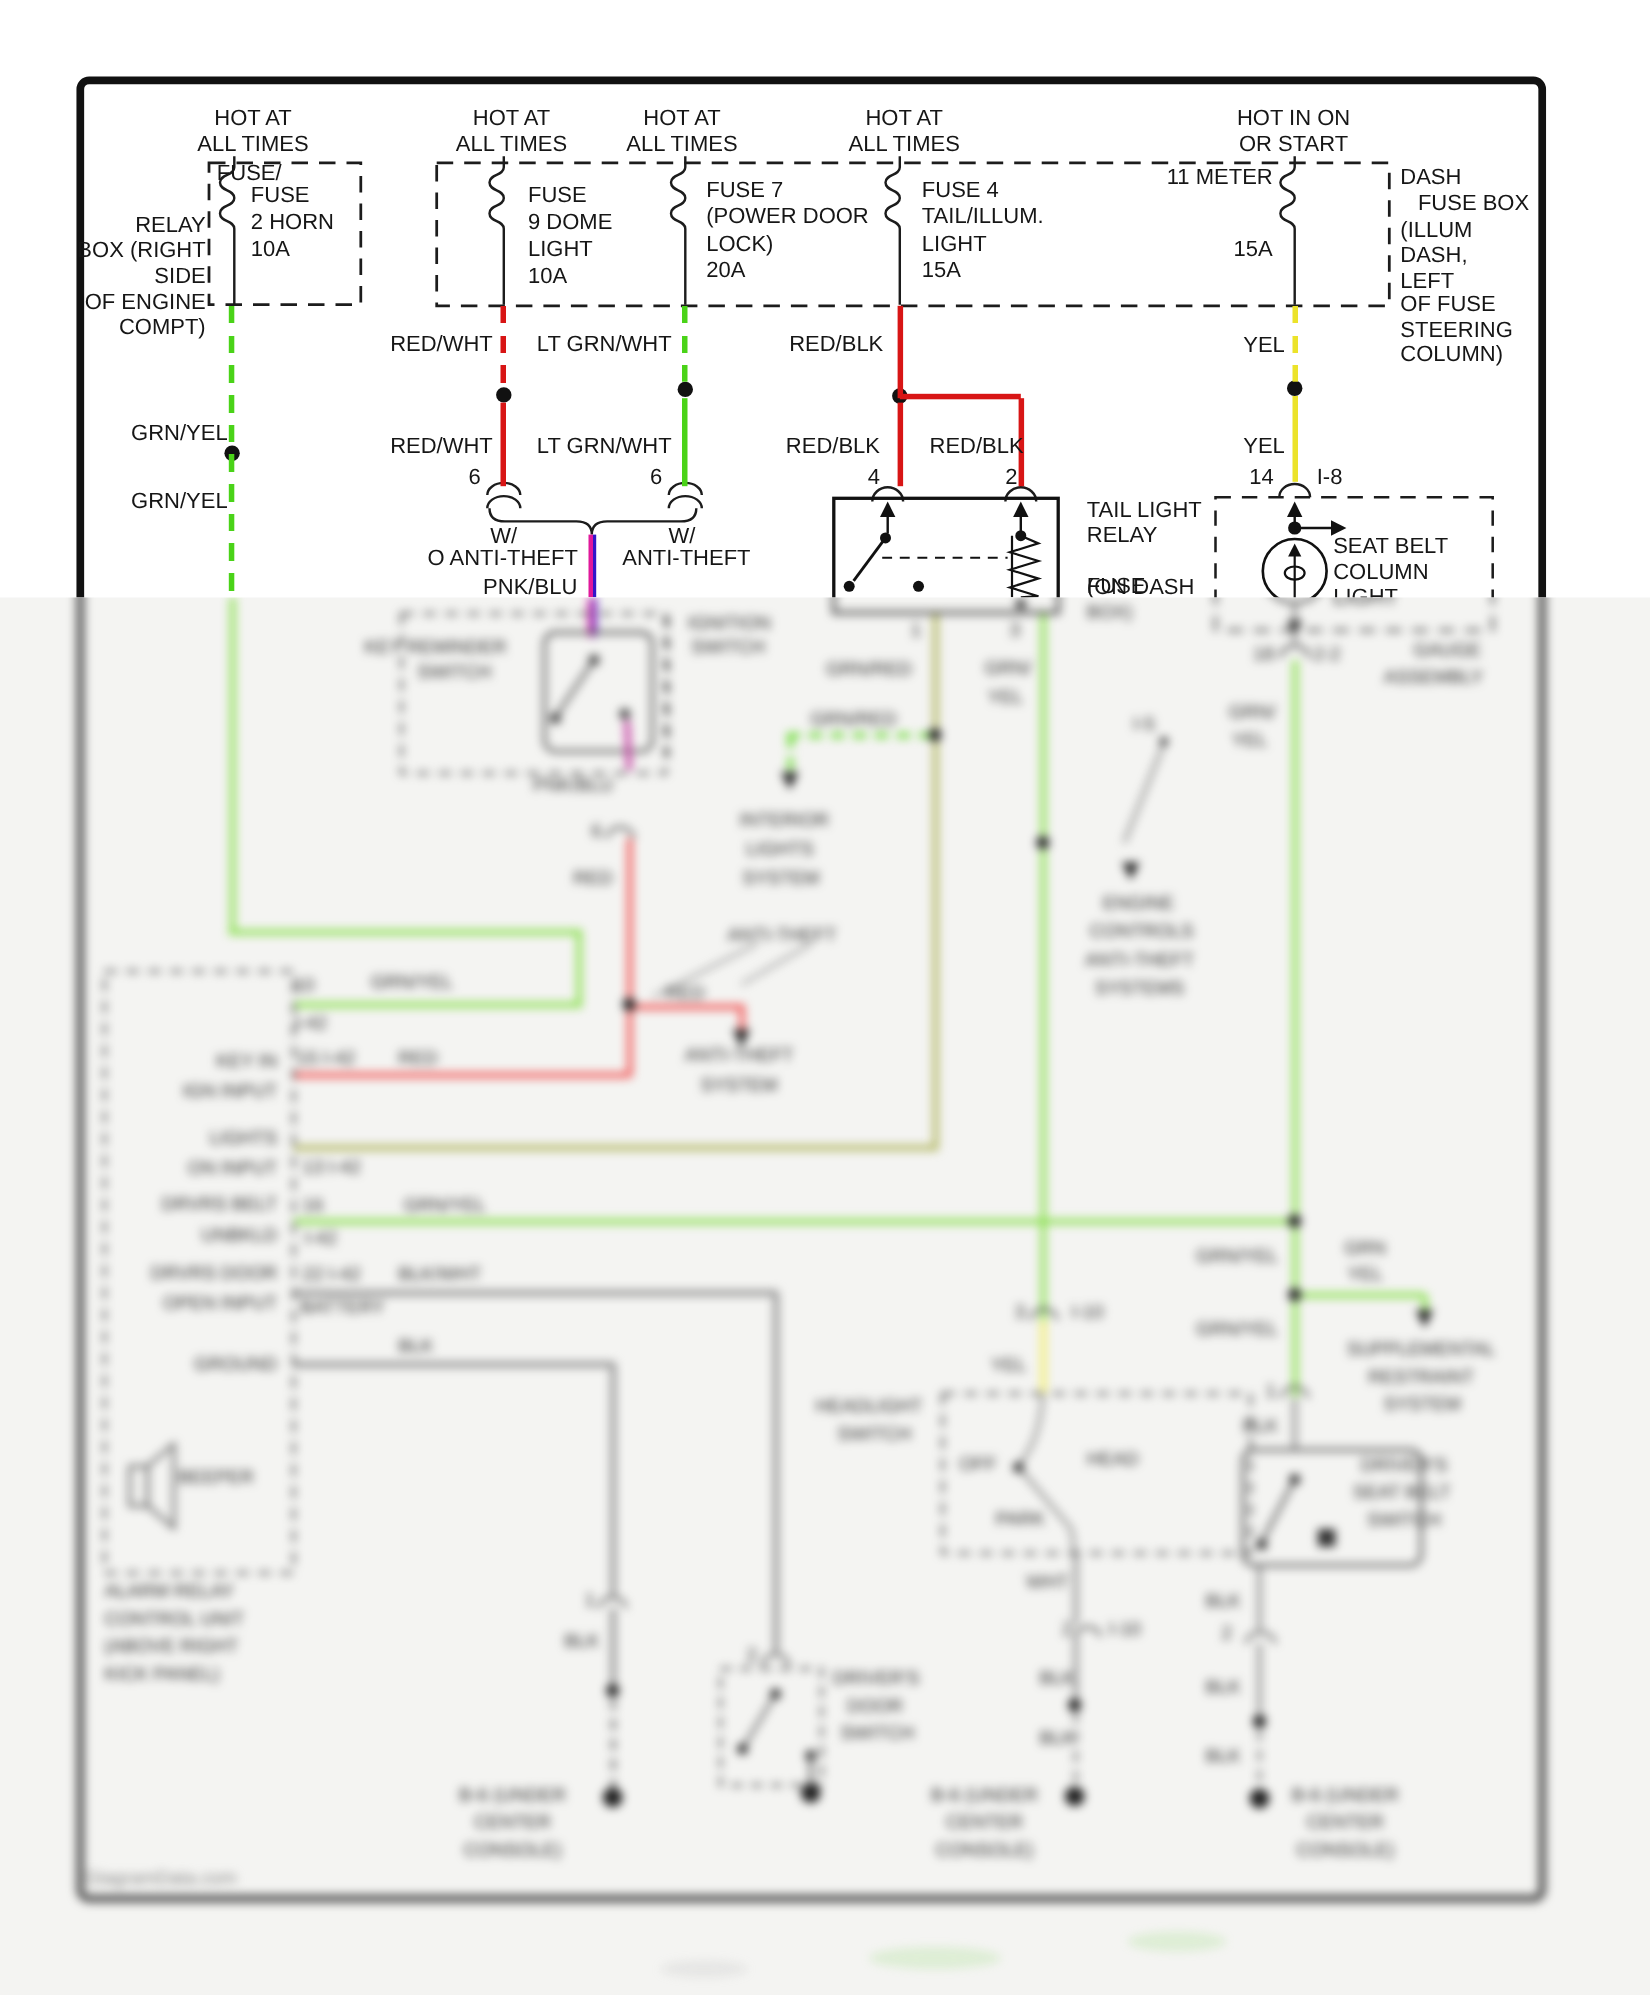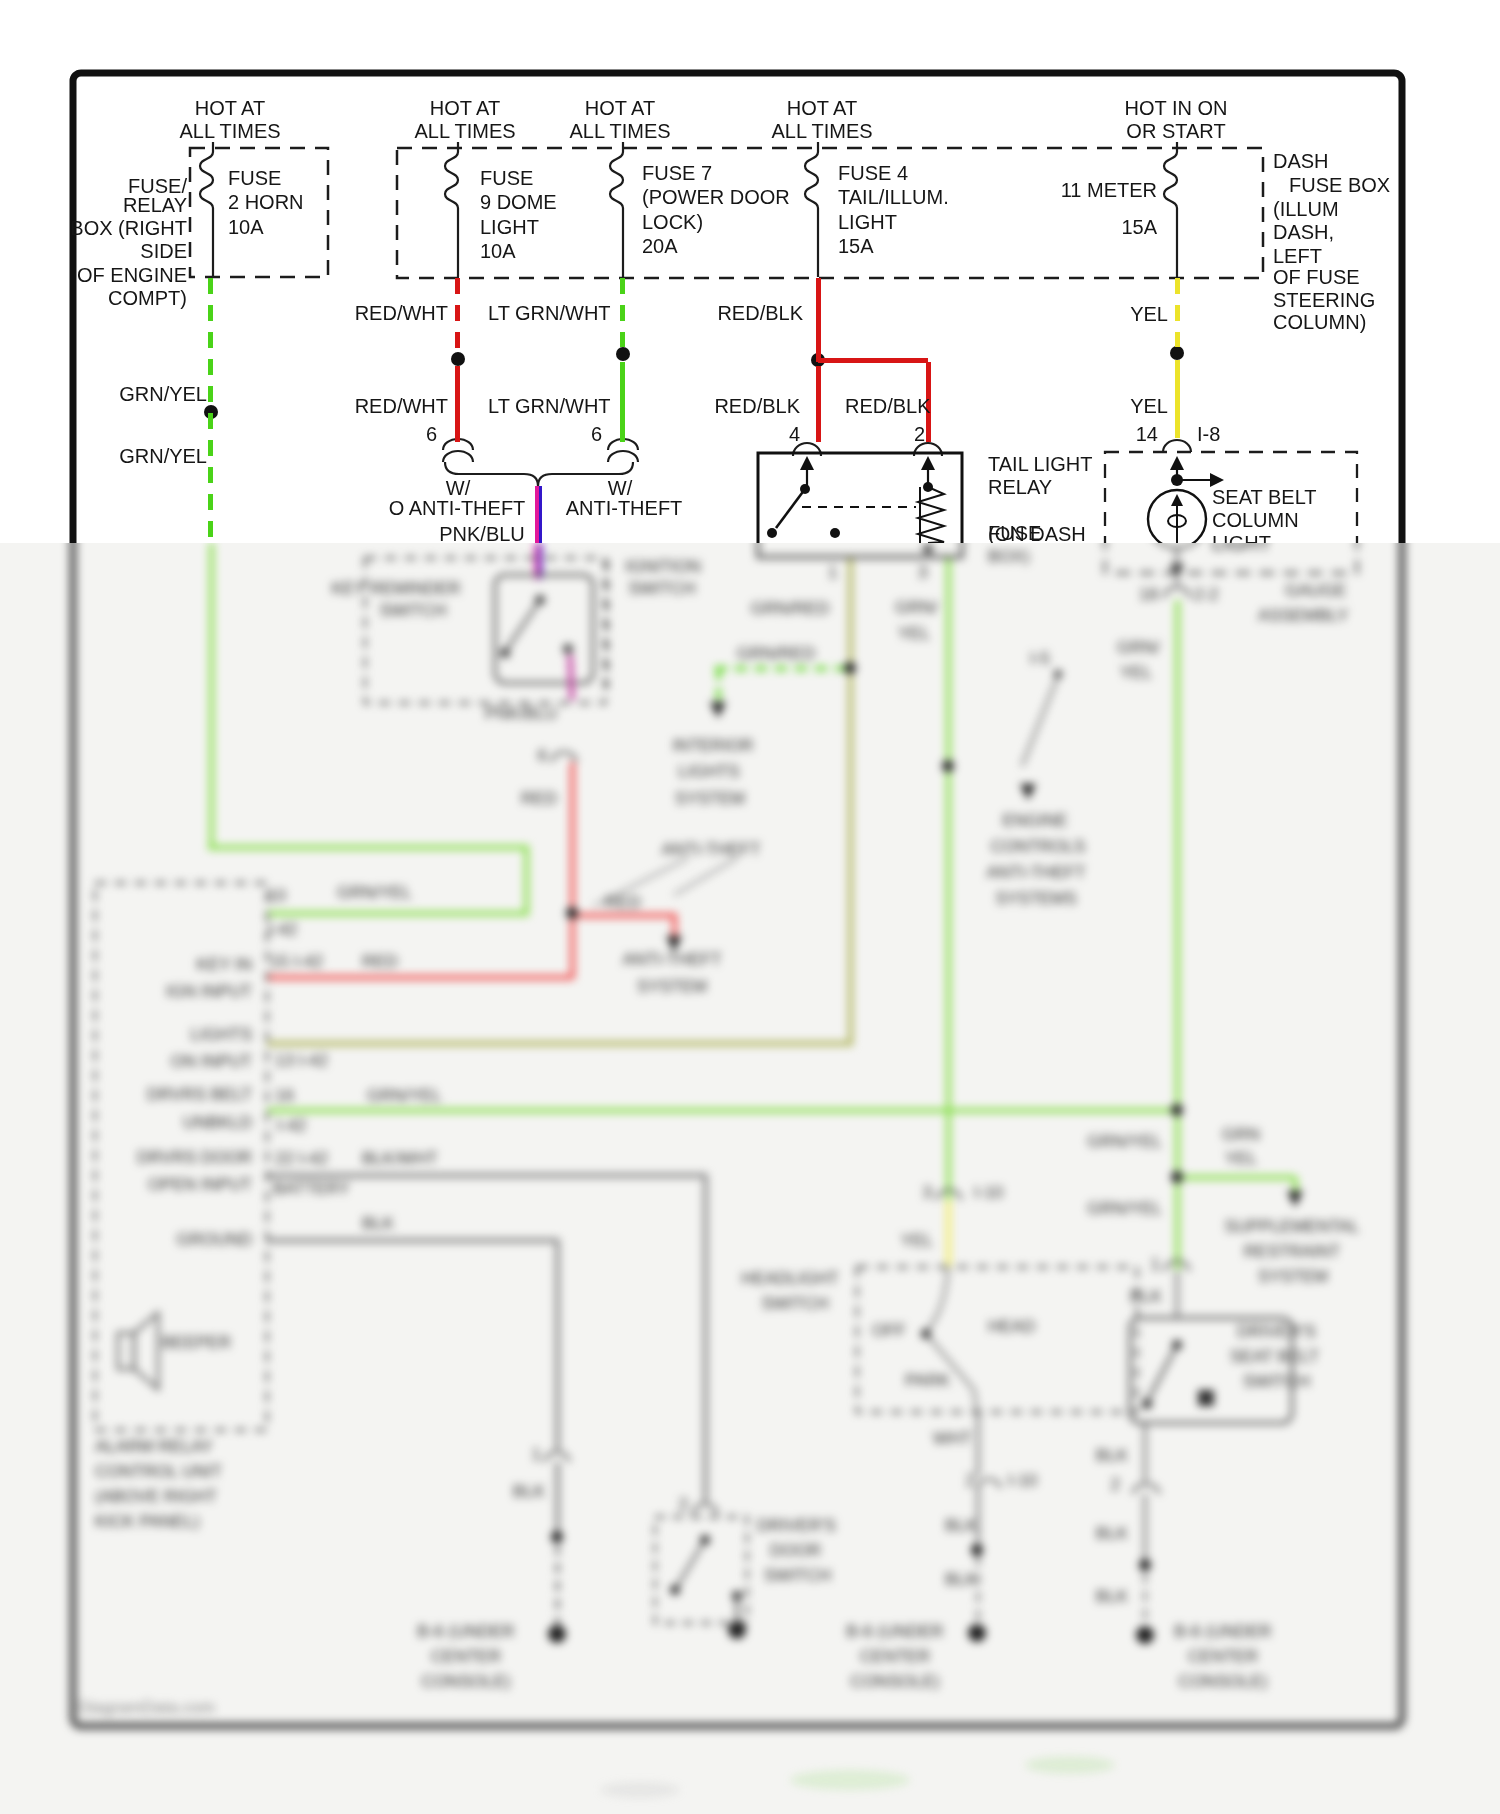--- a/index.html
+++ b/index.html
@@ -121,21 +121,21 @@
   <div class="t c" style="left:230px;top:121px;">ALL TIMES</div>
   <div class="t c" style="left:465px;top:98px;">HOT AT</div>
   <div class="t c" style="left:465px;top:121px;">ALL TIMES</div>
   <div class="t c" style="left:620px;top:98px;">HOT AT</div>
   <div class="t c" style="left:620px;top:121px;">ALL TIMES</div>
   <div class="t c" style="left:822px;top:98px;">HOT AT</div>
   <div class="t c" style="left:822px;top:121px;">ALL TIMES</div>
   <div class="t c" style="left:1176px;top:98px;">HOT IN ON</div>
   <div class="t c" style="left:1176px;top:121px;">OR START</div>
 
-  <div class="t" style="right:1313px;top:148px;margin-top:28px;">FUSE/</div>
+  <div class="t" style="right:1244px;top:148px;">FUSE/</div>
   <div class="t" style="right:1313px;top:195px;">RELAY</div>
   <div class="t" style="right:1313px;top:218px;">BOX (RIGHT</div>
   <div class="t" style="right:1313px;top:241px;">SIDE</div>
   <div class="t" style="right:1313px;top:265px;">OF ENGINE</div>
   <div class="t" style="right:1313px;top:288px;">COMPT)</div>
 
   <div class="t" style="left:1273px;top:151px;">DASH</div>
   <div class="t" style="left:1273px;top:175px;margin-left:16px;">FUSE BOX</div>
   <div class="t" style="left:1273px;top:199px;">(ILLUM</div>
   <div class="t" style="left:1273px;top:222px;">DASH,</div>
@@ -156,21 +156,21 @@
   <div class="t" style="left:642px;top:163px;">FUSE 7</div>
   <div class="t" style="left:642px;top:187px;">(POWER DOOR</div>
   <div class="t" style="left:642px;top:212px;">LOCK)</div>
   <div class="t" style="left:642px;top:236px;">20A</div>
 
   <div class="t" style="left:838px;top:163px;">FUSE 4</div>
   <div class="t" style="left:838px;top:187px;">TAIL/ILLUM.</div>
   <div class="t" style="left:838px;top:212px;">LIGHT</div>
   <div class="t" style="left:838px;top:236px;">15A</div>
 
-  <div class="t" style="right:343px;top:180px;">11 METER</div>
+  <div class="t" style="right:343px;top:151px;">11 METER</div>
   <div class="t" style="right:343px;top:217px;">15A</div>
 
   <div class="t" style="right:1293px;top:384px;">GRN/YEL</div>
   <div class="t" style="right:1293px;top:446px;">GRN/YEL</div>
   <div class="t" style="right:1052px;top:303px;">RED/WHT</div>
   <div class="t" style="right:1052px;top:396px;">RED/WHT</div>
   <div class="t" style="left:488px;top:303px;">LT GRN/WHT</div>
   <div class="t" style="left:488px;top:396px;">LT GRN/WHT</div>
   <div class="t" style="right:697px;top:303px;">RED/BLK</div>
   <div class="t" style="right:700px;top:396px;">RED/BLK</div>

